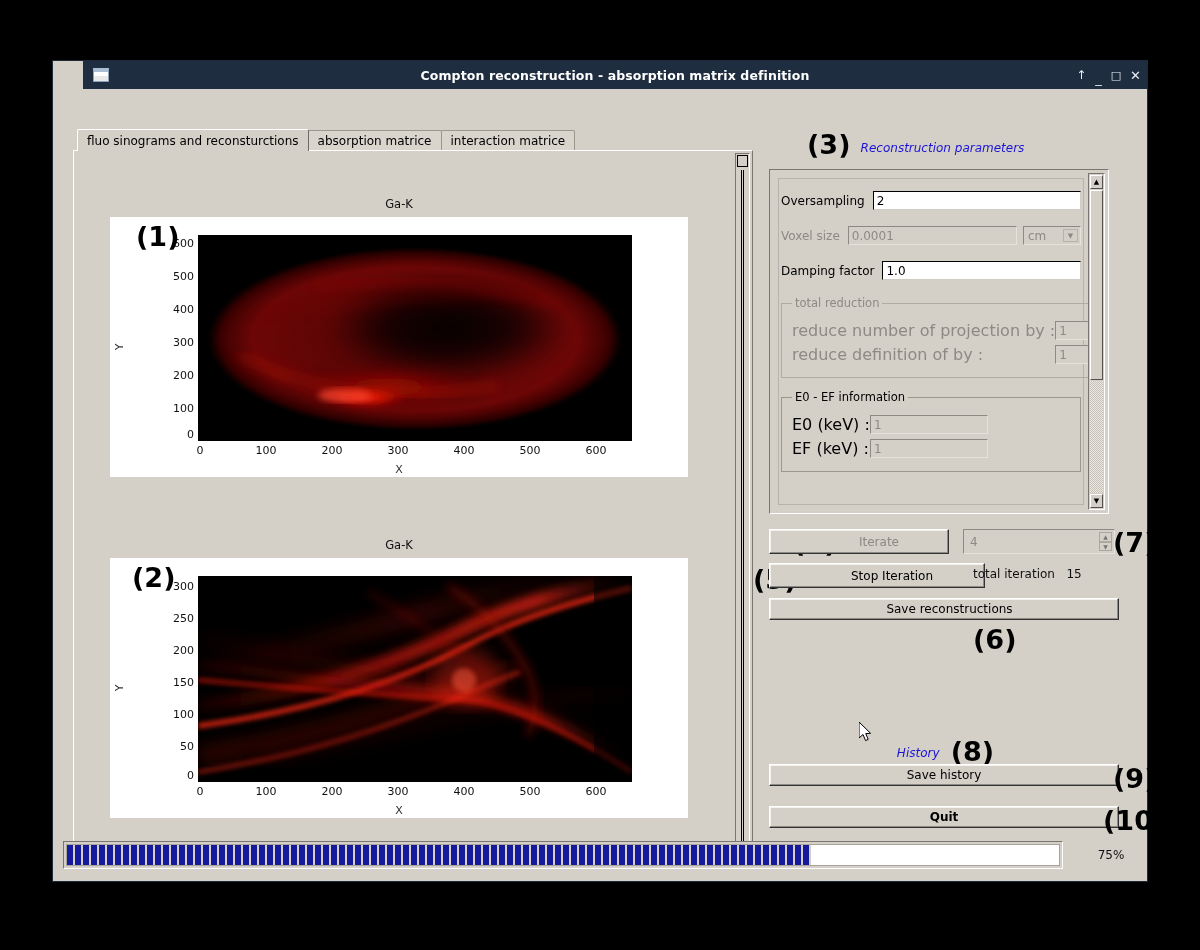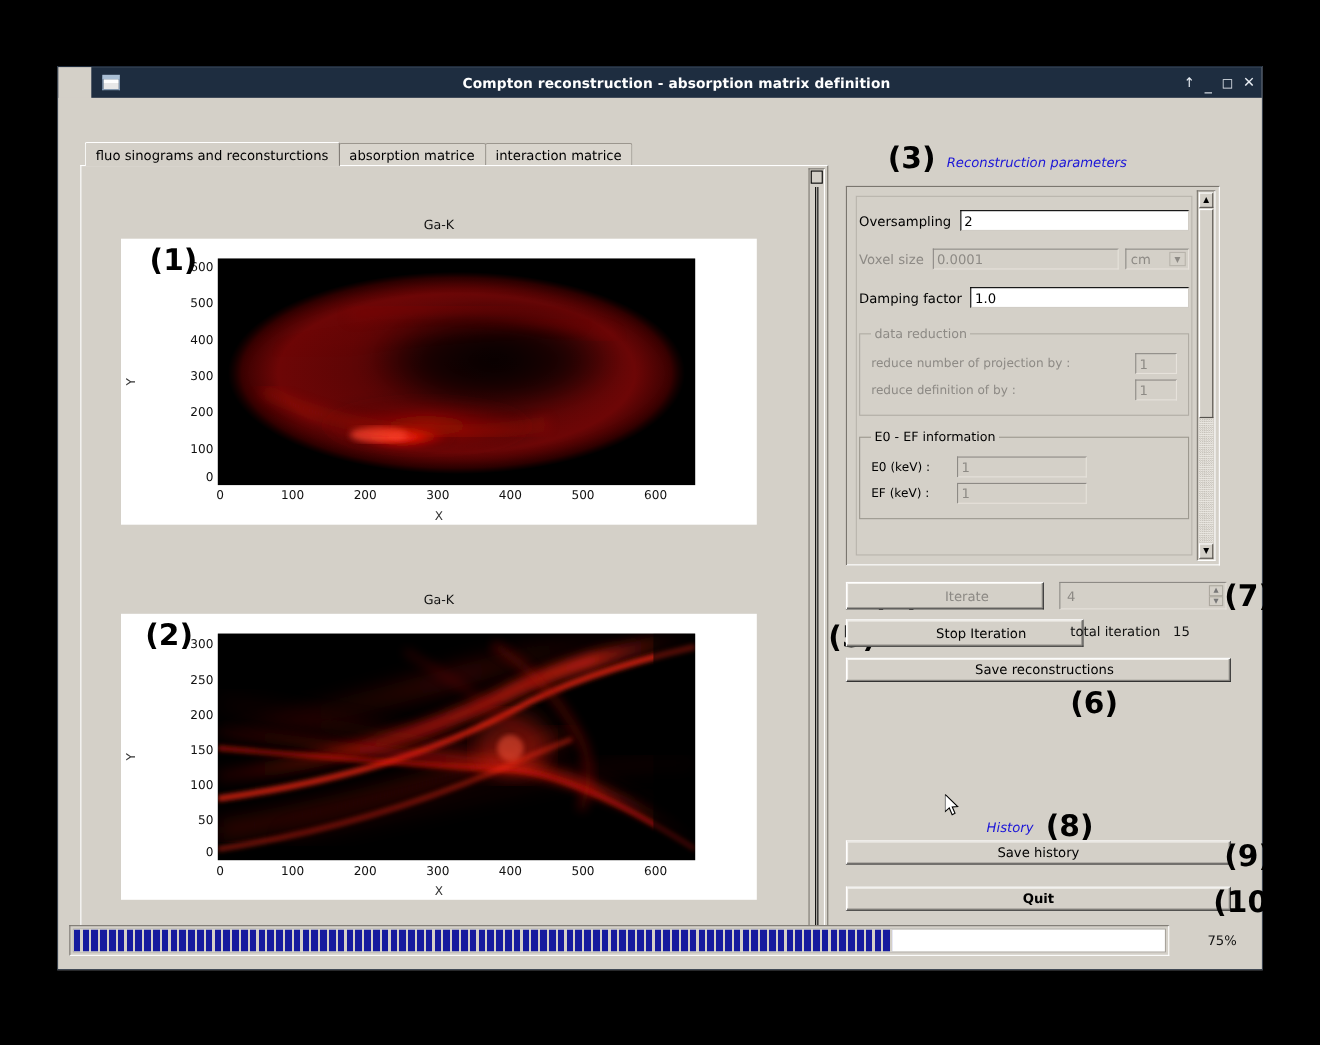--- a/index.html
+++ b/index.html
@@ -287,21 +287,21 @@
     margin: 0 0 12px 0;
     padding: 6px 10px 8px 10px;
   }
   fieldset.group legend {
     font-size: 11.5px; color: #8d8a85;
     padding: 0 3px;
   }
   fieldset.group.active legend { color: #000; }
   fieldset.group.active { border-color: #9c988f; }
   .grow { display: flex; align-items: center; margin: 5px 0; }
-  .glabel { font-size: 11px; color: #8d8a85; flex: 1; white-space: nowrap; }
+  .glabel { font-size: 16px; color: #8d8a85; flex: 1; white-space: nowrap; }
   .glabel.on { color: #000; }
   .gfield {
     width: 38px; height: 19px;
     background: #d4d0c8; color: #8d8a85;
     border: 1px solid #8d8a85;
     border-right-color: #e6e2db; border-bottom-color: #e6e2db;
     font-size: 12px; padding: 0 3px;
     display: flex; align-items: center;
   }
   .gfield.wide { width: 118px; }
@@ -616,21 +616,21 @@
               <span class="pcombo-arrow">▼</span>
             </span>
           </div>
 
           <div class="prow">
             <span class="plabel">Damping factor</span>
             <span class="pfield">1.0</span>
           </div>
 
           <fieldset class="group">
-            <legend>data reduction</legend>
+            <legend>total reduction</legend>
             <div class="grow">
               <span class="glabel">reduce number of projection by :</span>
               <span class="gfield">1</span>
             </div>
             <div class="grow">
               <span class="glabel">reduce definition of by :</span>
               <span class="gfield">1</span>
             </div>
           </fieldset>
 

